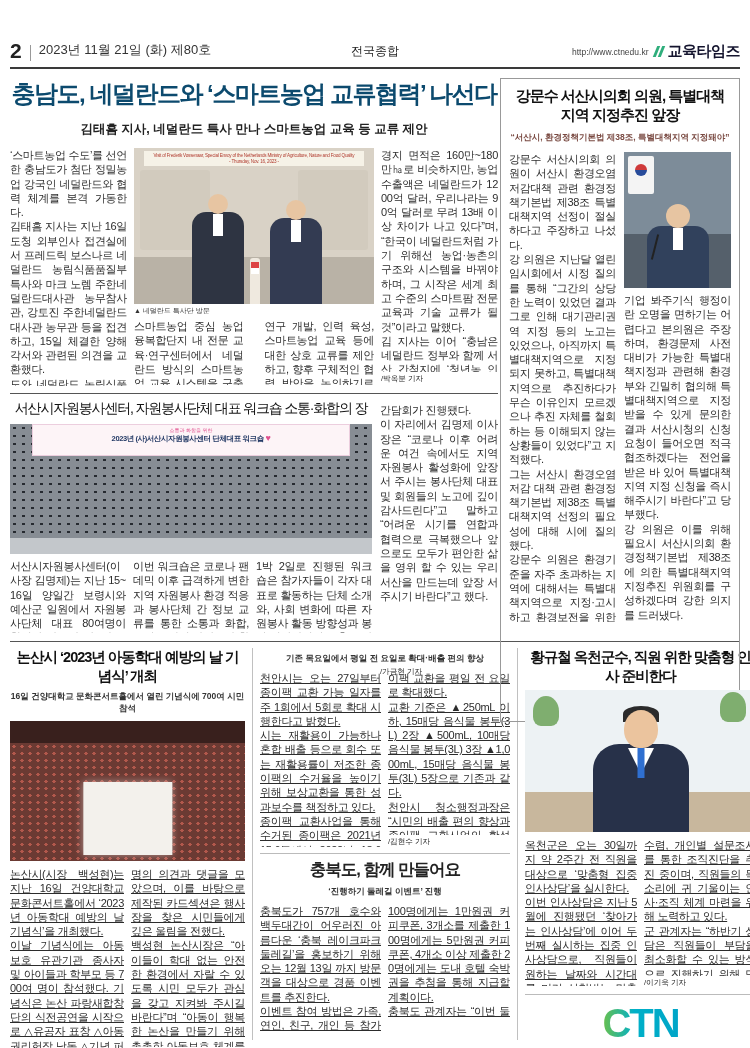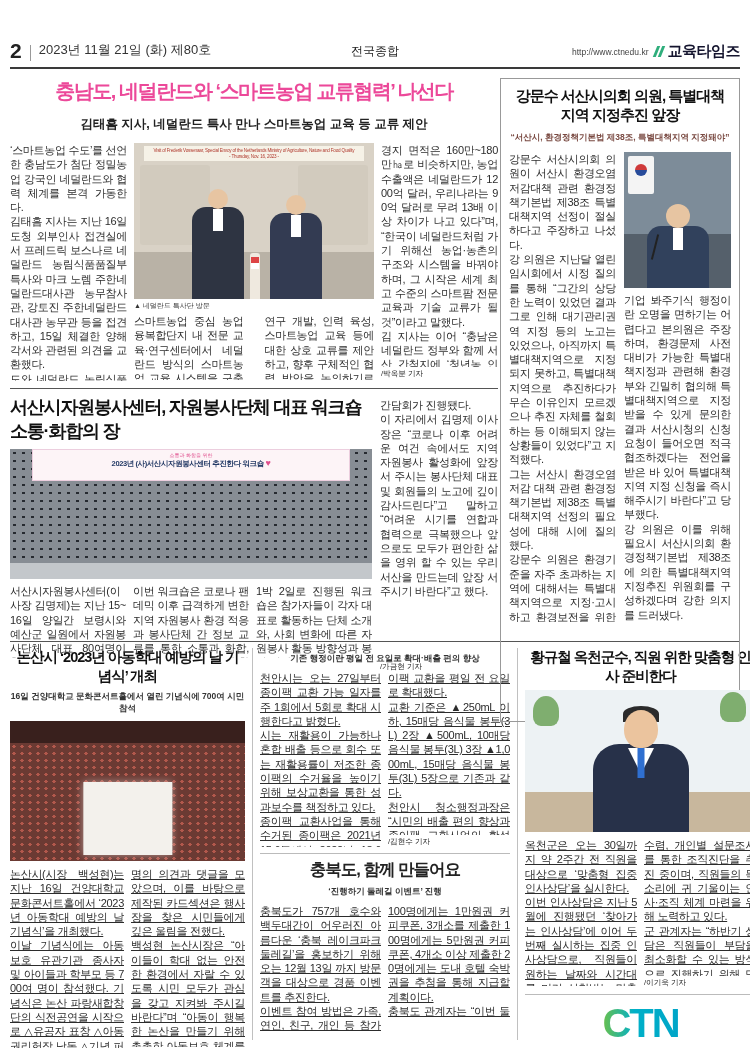--- a/index.html
+++ b/index.html
@@ -28,41 +28,41 @@
     color:#2c2c2c;white-space:pre-line;word-break:break-all;overflow:hidden;}
   .byline{display:block;text-align:left;font-size:7.6px;color:#222;margin-top:2px;}
   .rule{border:none;border-top:1px solid #555;margin:7px 0 6px;}
   .rule-light{border:none;border-top:1px solid #bbb;margin:6px 0 5px;}
   .photo{position:relative;overflow:hidden;}
   .caption{font-size:7px;color:#333;margin:2px 0 3px;}
   
   .content{position:relative;margin-top:9px;height:556px;}
   .left-region{width:488px;}
   
-  .main-headline{font-size:20px;font-weight:bold;text-align:center;letter-spacing:-1.5px;color:#ec4899;margin-top:8px;}
+  .main-headline{font-size:24px;font-weight:bold;text-align:center;letter-spacing:-1.5px;color:#0c4a6e;margin-top:8px;}
   .main-subhead{font-size:12.5px;font-weight:bold;text-align:center;color:#222;margin:11px 0 10px;}
   .main-body{display:flex;gap:7px;height:238px;}
   .mb-col{width:117px;height:238px;}
   .mb-mid{width:240px;}
   .photo-hand{height:156px;background:linear-gradient(#d9d2c6 0 70%,#b9b2a6 70% 100%);}
   .ph-banner{position:absolute;top:3px;left:4%;right:4%;background:#f6f2e7;color:#b03a2e;
     font-size:4.6px;line-height:1.25;text-align:center;padding:2px 2px;letter-spacing:-0.2px;}
   .ph-art{position:absolute;top:22px;left:6px;width:70px;height:80px;background:#cfc7ba;opacity:.7;border-radius:3px;}
   .ph-art2{position:absolute;top:22px;right:6px;width:70px;height:80px;background:#cfc7ba;opacity:.7;border-radius:3px;}
   .fig{position:absolute;bottom:0;background:#2e3442;border-radius:14px 14px 0 0;}
   .fig .head{position:absolute;top:-18px;left:50%;transform:translateX(-50%);width:20px;height:20px;border-radius:50%;background:#e7c5a2;}
   .fig .shirt{position:absolute;top:2px;left:50%;transform:translateX(-50%);width:10px;height:22px;background:#fff;}
   .flagpole{position:absolute;bottom:0;width:10px;height:46px;background:#efe9df;border-radius:3px 3px 0 0;}
   .flag-red{position:absolute;top:4px;left:1px;width:8px;height:12px;background:linear-gradient(#d44 50%,#fff 50%);}
   .twocol{display:flex;gap:21px;height:66px;margin-top:2px;}
   .twocol .coltext{width:117px;}
   
   .vol{display:flex;gap:8px;margin-top:2px;}
   .vol-left{width:362px;}
-  .vol-headline{font-size:18px;font-weight:bold;letter-spacing:-1.2px;color:#111;}
+  .vol-headline{font-size:14px;font-weight:normal;letter-spacing:-1.2px;color:#111;text-align:center;}
   .photo-group{height:130px;margin-top:6px;background-color:#878d94;
     background-image:radial-gradient(circle,#262a30 1.4px,rgba(0,0,0,0) 1.5px);background-size:9px 8px;}
   .pg-banner{position:absolute;top:0;left:6%;right:6%;height:30px;background:#fdf4f7;border:1px solid #eccede;text-align:center;}
   .pg-top{font-size:5px;color:#e0508e;margin-top:2px;}
   .pg-main{font-size:7.5px;font-weight:bold;color:#243a66;letter-spacing:-0.4px;}
   .heart{color:#e0508e;font-size:9px;}
   .pg-floor{position:absolute;bottom:0;left:0;right:0;height:16px;background:#c3c7cb;}
   .vol-cols{display:flex;gap:7px;height:74px;margin-top:5px;}
   .vol-cols .coltext{width:116px;}
   .vol-side{width:118px;padding-top:3px;}
@@ -193,21 +193,21 @@
 
       <hr class="rule">
 
       <div class="vol">
         <div class="vol-left">
           <div class="vol-headline">서산시자원봉사센터, 자원봉사단체 대표 워크숍 소통·화합의 장</div>
           <div class="photo photo-group">
             <div class="pg-banner">
               <div class="pg-top">소통과 화합을 위한</div>
               <div class="pg-main">
-                <span>2023년 (사)서산시자원봉사센터 추진한다 워크숍</span>
+                <span>2023년 (사)서산시자원봉사센터 단체대표 워크숍</span>
                 <span class="heart">♥</span>
               </div>
             </div>
             <div class="pg-floor"></div>
           </div>
           <div class="vol-cols">
             <div class="coltext">서산시자원봉사센터(이사장 김명제)는 지난 15~16일 양일간 보령시와 예산군 일원에서 자원봉사단체 대표 80여명이 참석한 가운데 워크숍을 개최했다.</div>
             <div class="coltext">이번 워크숍은 코로나 팬데믹 이후 급격하게 변한 지역 자원봉사 환경 적응과 봉사단체 간 정보 교류를 통한 소통과 화합, 그리고 지역 자원봉사 활성화 방안을 모색하기 위해 마련됐다.</div>
             <div class="coltext">1박 2일로 진행된 워크숍은 참가자들이 각자 대표로 활동하는 단체 소개와, 사회 변화에 따른 자원봉사 활동 방향성과 봉사 현장에서의 고충을 이야기하며 조언하는 등 격의 없는</div>
           </div>
@@ -269,21 +269,21 @@
         <div>
           <div class="coltext" style="width:114px;height:180px;">명의 의견과 댓글을 모았으며, 이를 바탕으로 제작된 카드섹션은 행사장을 찾은 시민들에게 깊은 울림을 전했다.
 백성현 논산시장은 “아이들이 학대 없는 안전한 환경에서 자랄 수 있도록 시민 모두가 관심을 갖고 지켜봐 주시길 바란다”며 “아동이 행복한 논산을 만들기 위해 촘촘한 아동보호 체계를 구축해 나가겠다”고 말했다.
 한편, 시는 아동학대 예방의 날을 맞아 이달 말까지 아동학대 예방 집중 홍보 기간을 운영할 계획이다.</div>
 
         </div>
       </div>
     </div>
 
     <div class="b-col cheonan">
-      <div class="b-subhead">기존 행정이란 평일 전 요일로 확대·배출 편의 향상</div>
+      <div class="b-subhead">기존 목요일에서 평일 전 요일로 확대·배출 편의 향상</div>
       <div class="b-two">
         <div class="coltext">천안시는 오는 27일부터 종이팩 교환 가능 일자를 주 1회에서 5회로 확대 시행한다고 밝혔다.
 시는 재활용이 가능하나 혼합 배출 등으로 회수 또는 재활용률이 저조한 종이팩의 수거율을 높이기 위해 보상교환을 통한 성과보수를 책정하고 있다.
 종이팩 교환사업을 통해 수거된 종이팩은 2021년 15.6톤에서 2022년 18.6톤, 2023년 10월 기준 23.7톤으로 매년 증가하고 있다.
 이처럼 종이팩 수거율이 증가함에 따라 시민의 종이팩 배출 편의 향상 등을 위해 매주 목요일 실시하던 종</div>
         <div>
           <div class="coltext" style="width:122px;height:164px;">이팩 교환을 평일 전 요일로 확대했다.
 교환 기준은 ▲250mL 이하, 15매당 음식물 봉투(3L) 2장 ▲500mL, 10매당 음식물 봉투(3L) 3장 ▲1,000mL, 15매당 음식물 봉투(3L) 5장으로 기존과 같다.
 천안시 청소행정과장은 “시민의 배출 편의 향상과 종이팩 교환사업의 활성화를 위해 교환 가능한 일자를 확대했다”며, “종이팩과 같은 고품질 재활용품 배출 촉진을 통해 자원순환 체계를 조성하겠다”고 말했다.</div>
           <span class="byline">/김현수 기자</span>

